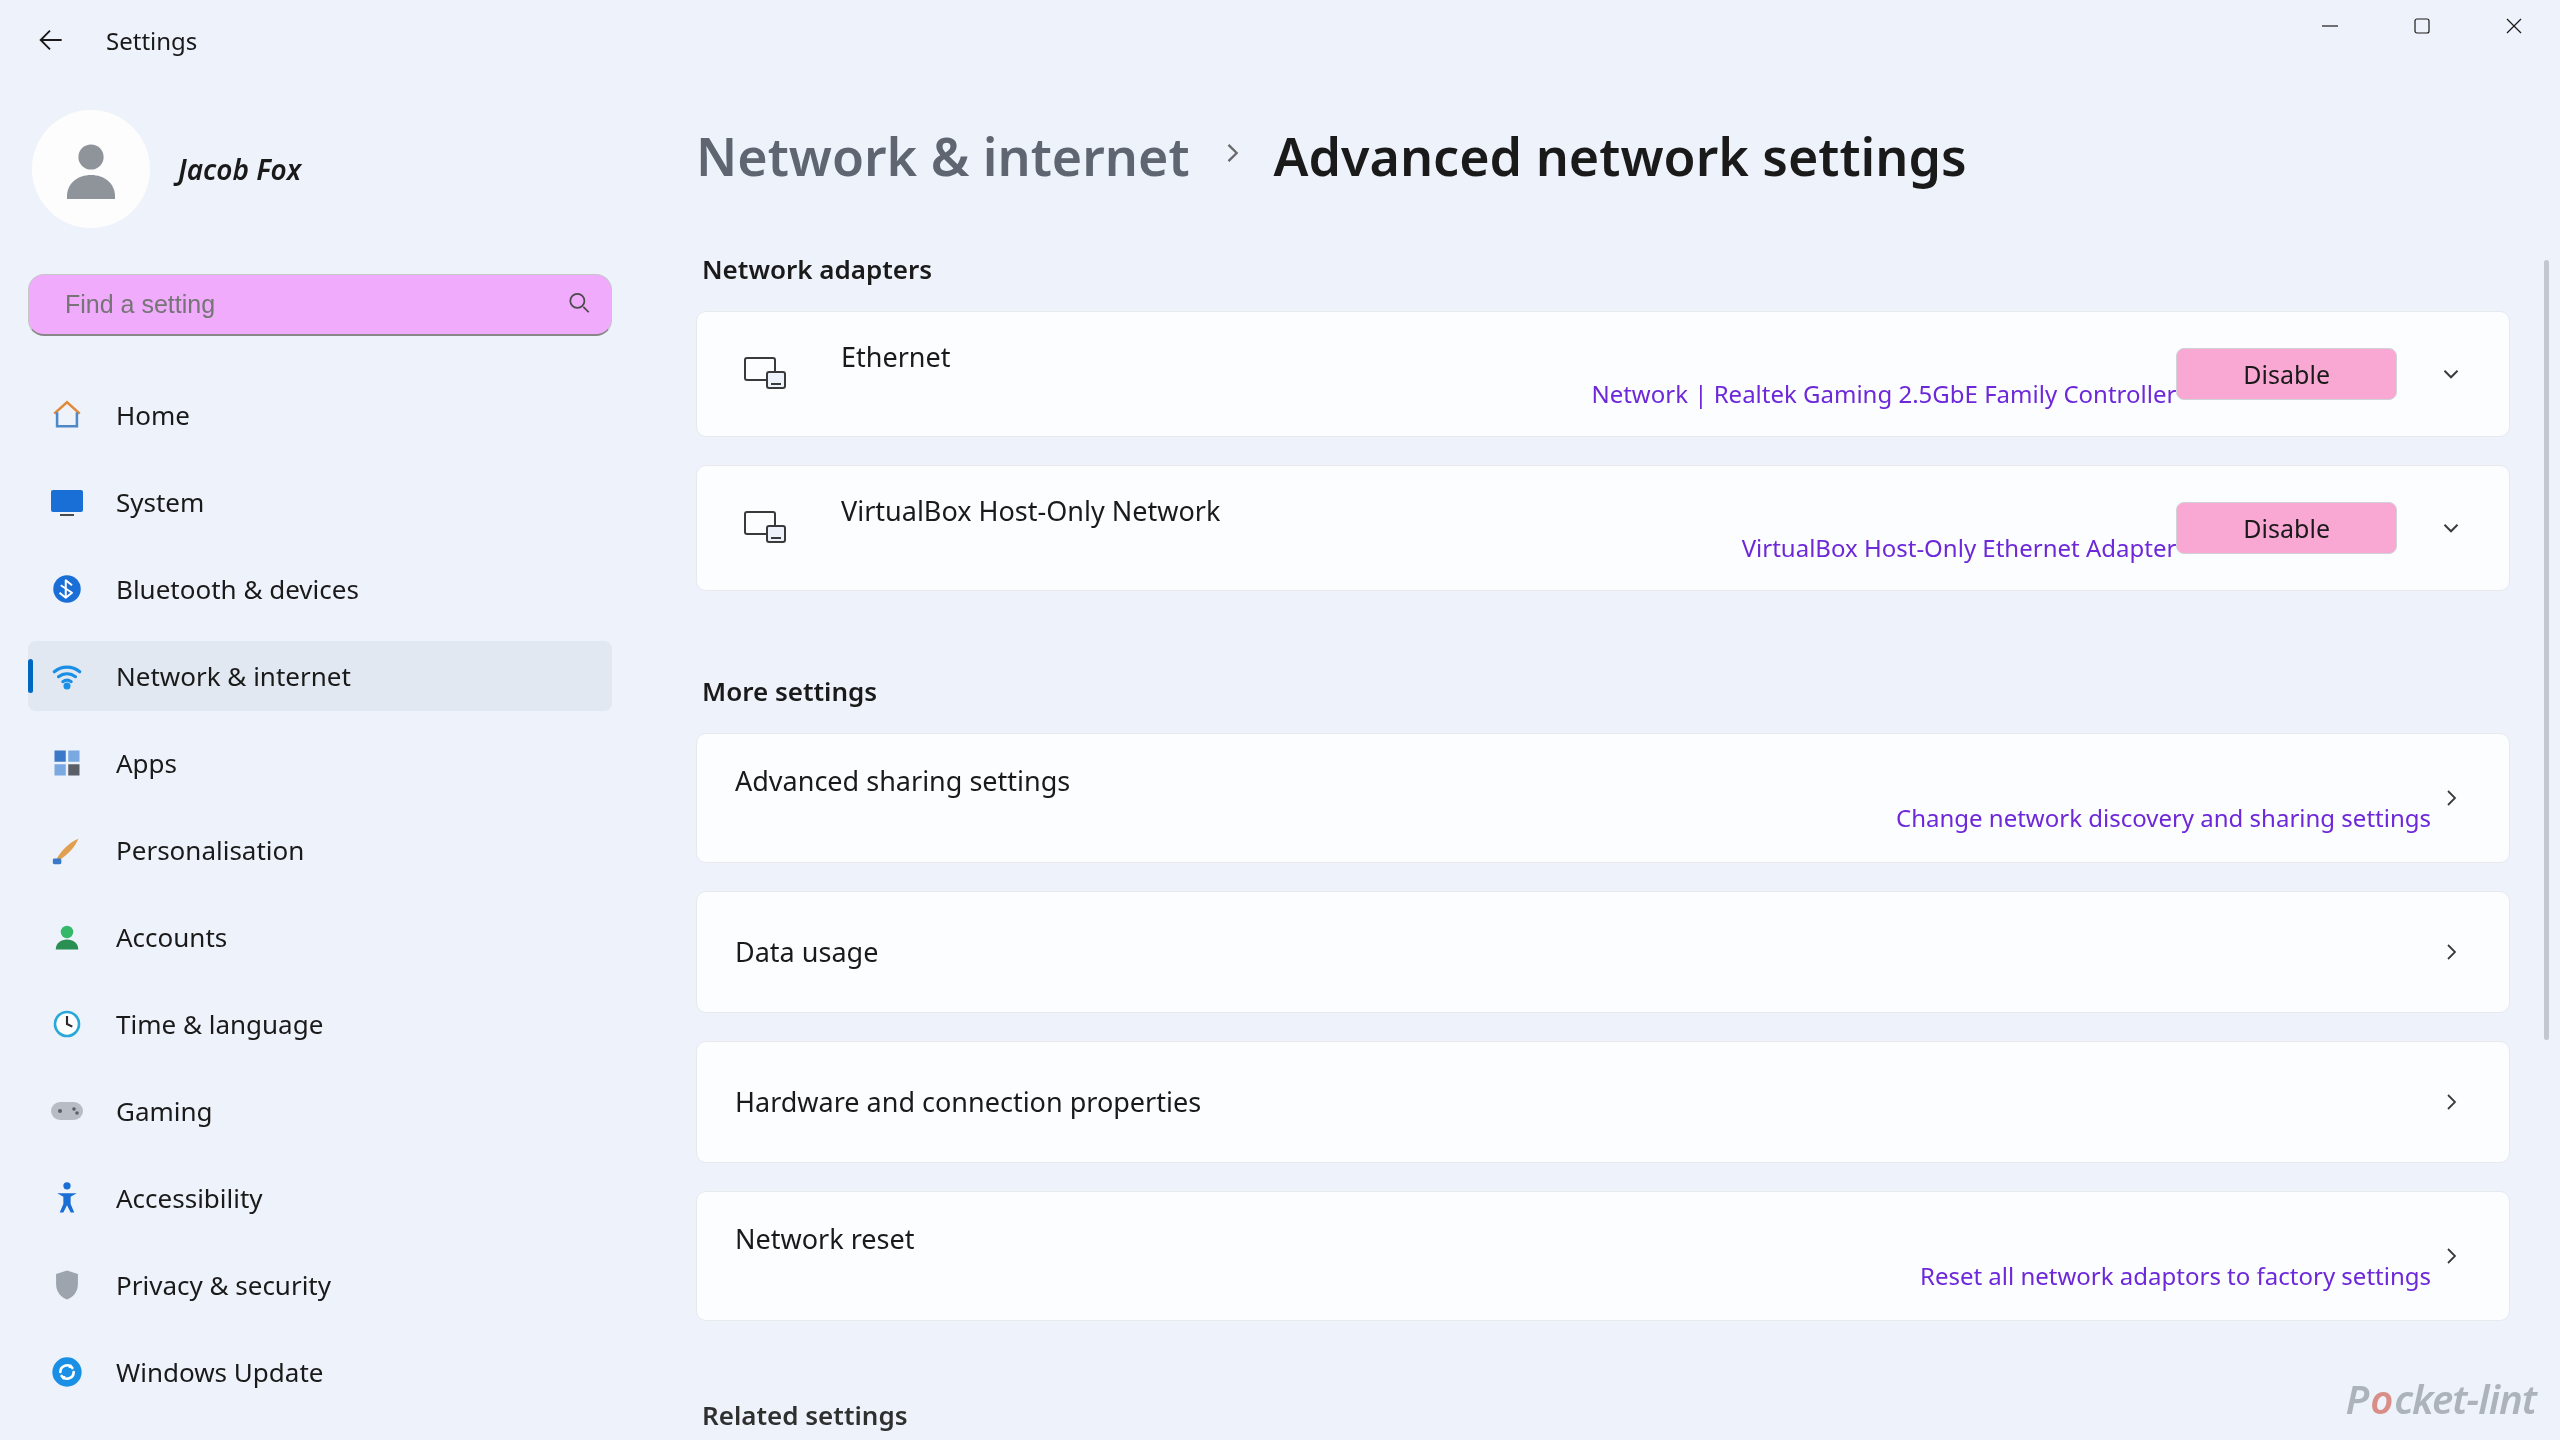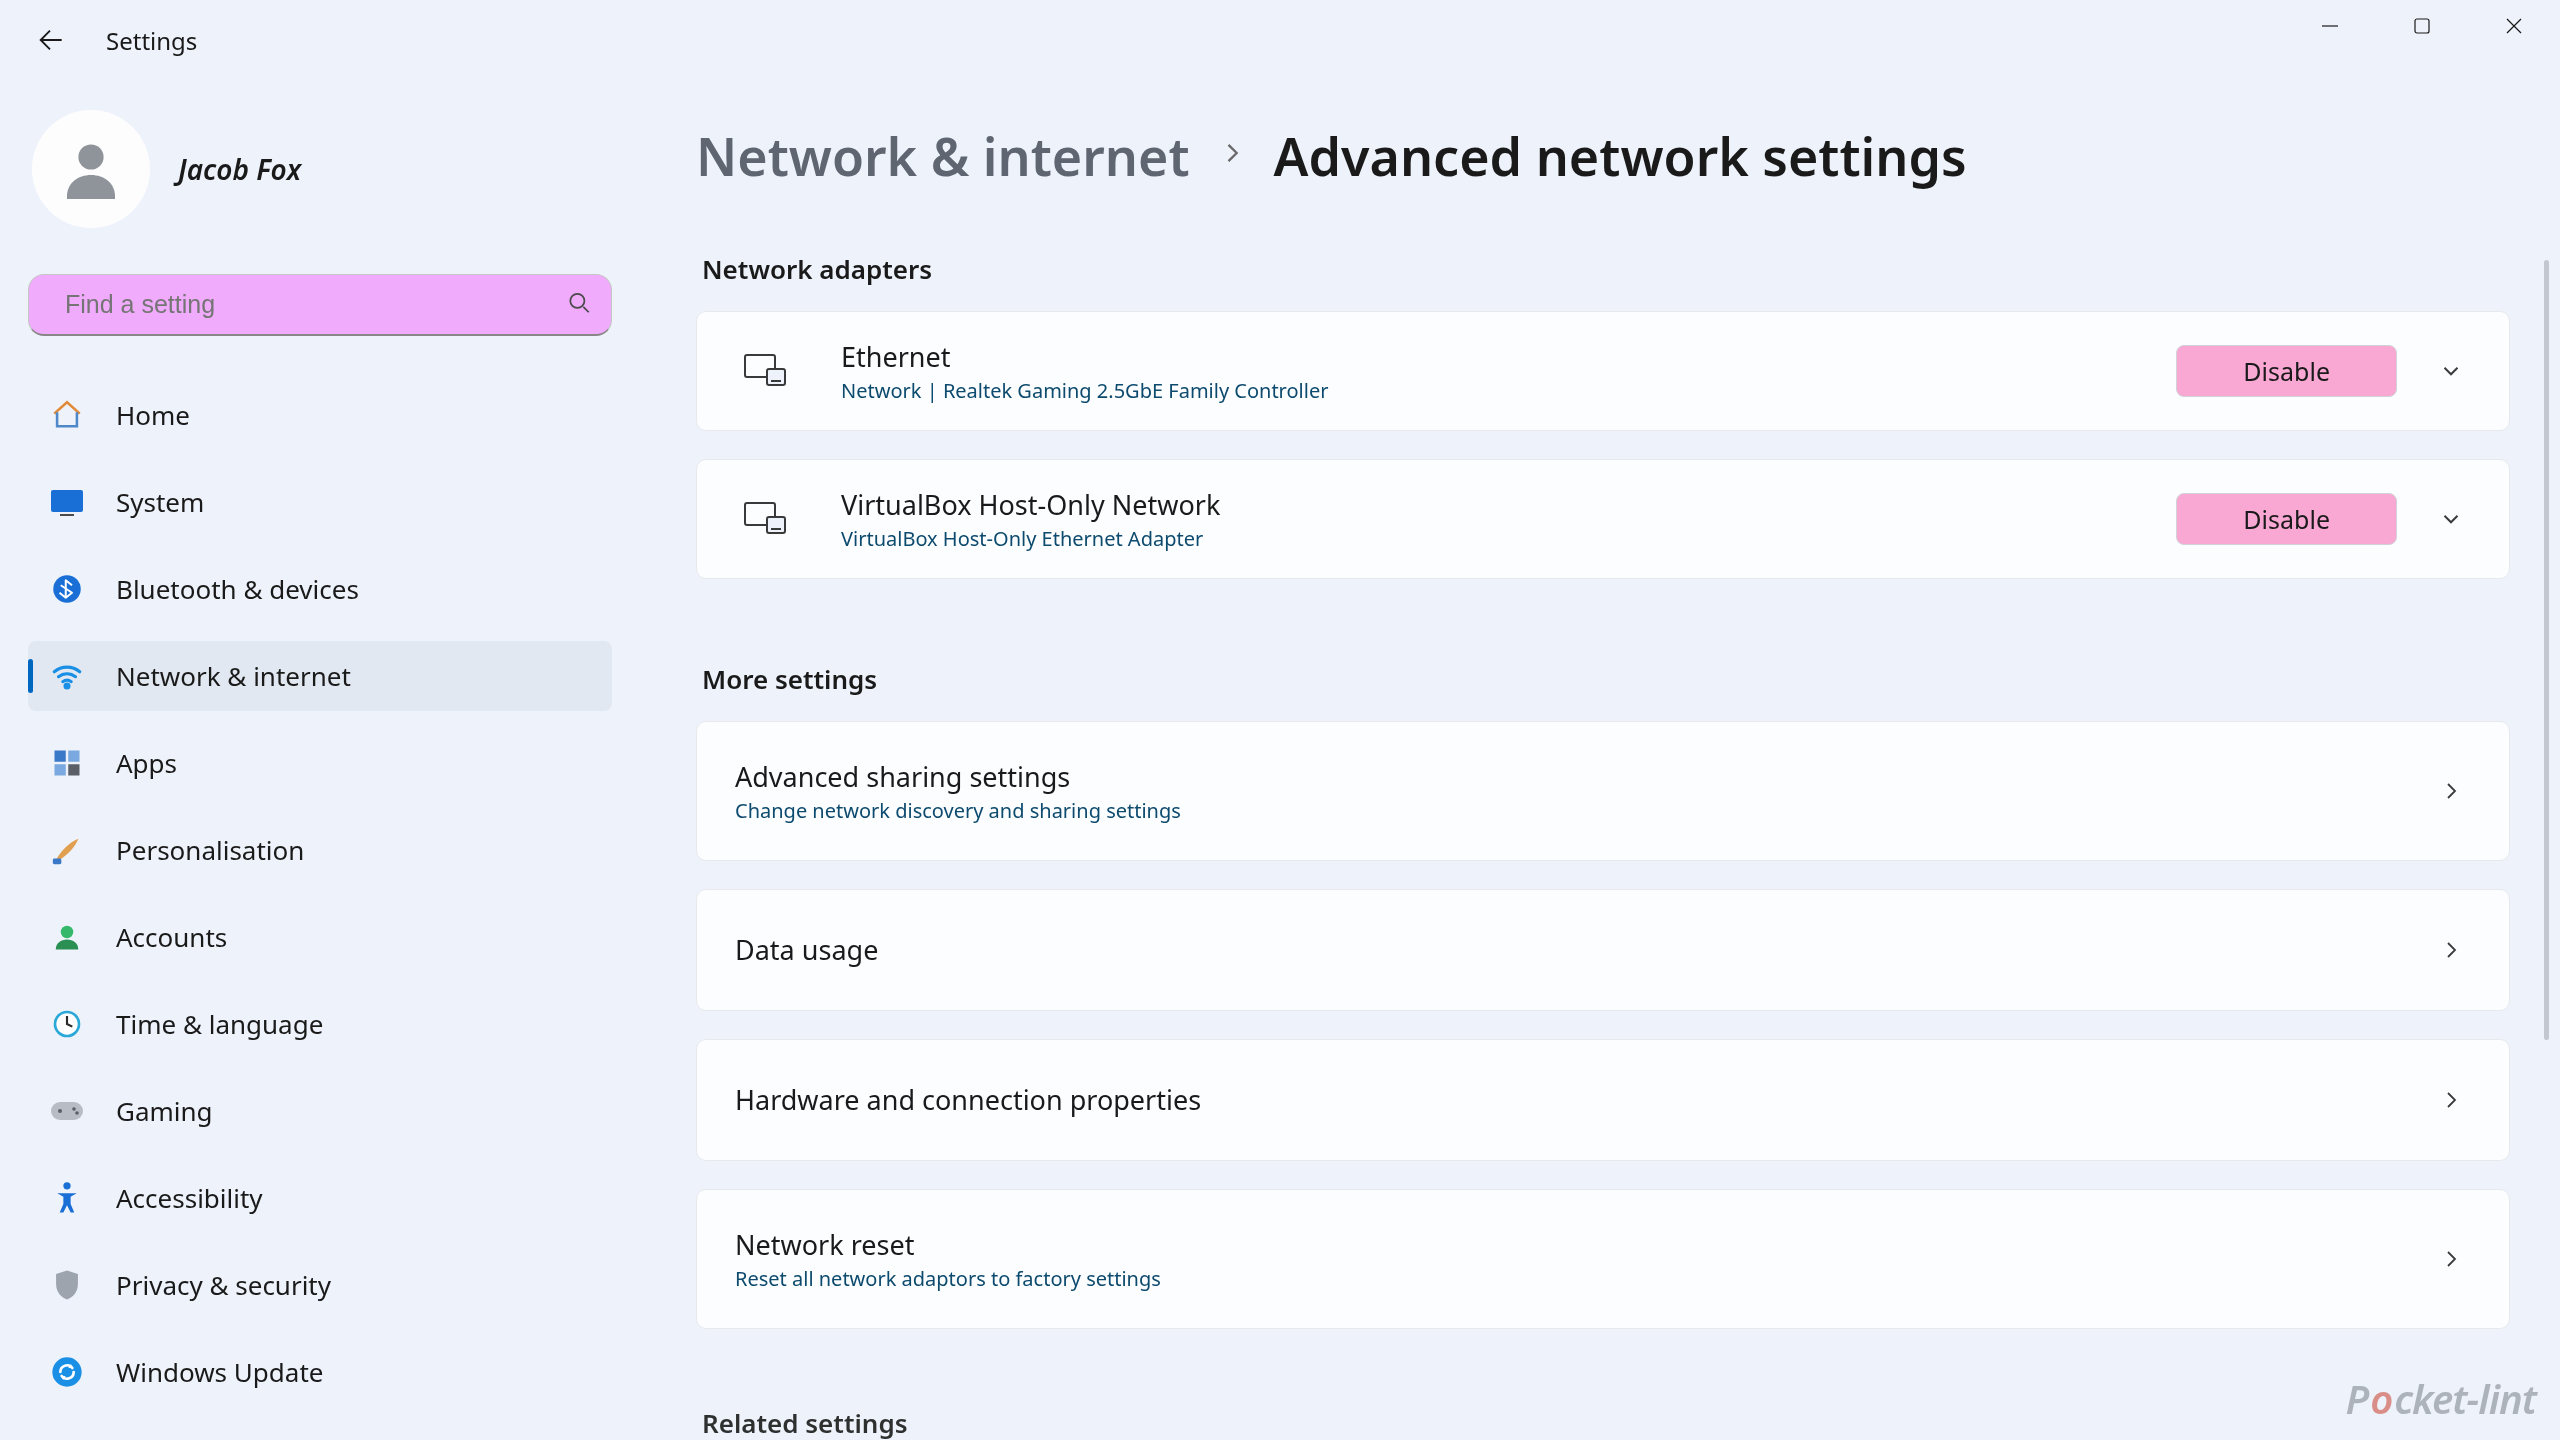--- a/index.html
+++ b/index.html
@@ -179,22 +179,23 @@
     margin-right: 46px;
     flex-shrink: 0;
   }
   .card-body { flex: 1; }
   .card-title {
     font-size: 27px;
     color: #1a1a1a;
     margin-bottom: 2px;
   }
   .card-sub {
-    font-size: 20px;
-    color: #0c4a6e;
+    font-size: 24px;
+    color: #6d28d9;
+    text-align: right;
   }
   .card-actions {
     display: flex;
     align-items: center;
     gap: 34px;
   }
   .btn-outline {
     height: 52px;
     padding: 0 66px;
     border: 1px solid #cfd2d8;
@@ -206,21 +207,21 @@
     display: flex; align-items: center; justify-content: center;
   }
   .chev-btn {
     width: 40px; height: 40px;
     display: flex; align-items: center; justify-content: center;
     cursor: pointer;
   }
 
   
   .card.simple { padding: 40px 38px; }
-  .card.simple.tight { padding: 36px 38px; }
+  .card.simple.tight { padding: 28px 38px; }
   .card.simple .card-body { margin-left: 0; }
   .card.simple .card-title { font-size: 27px; }
 
   .more-gap { height: 54px; }
 
   
   .watermark {
     position: absolute;
     right: 24px; bottom: 14px;
     font-size: 40px;

